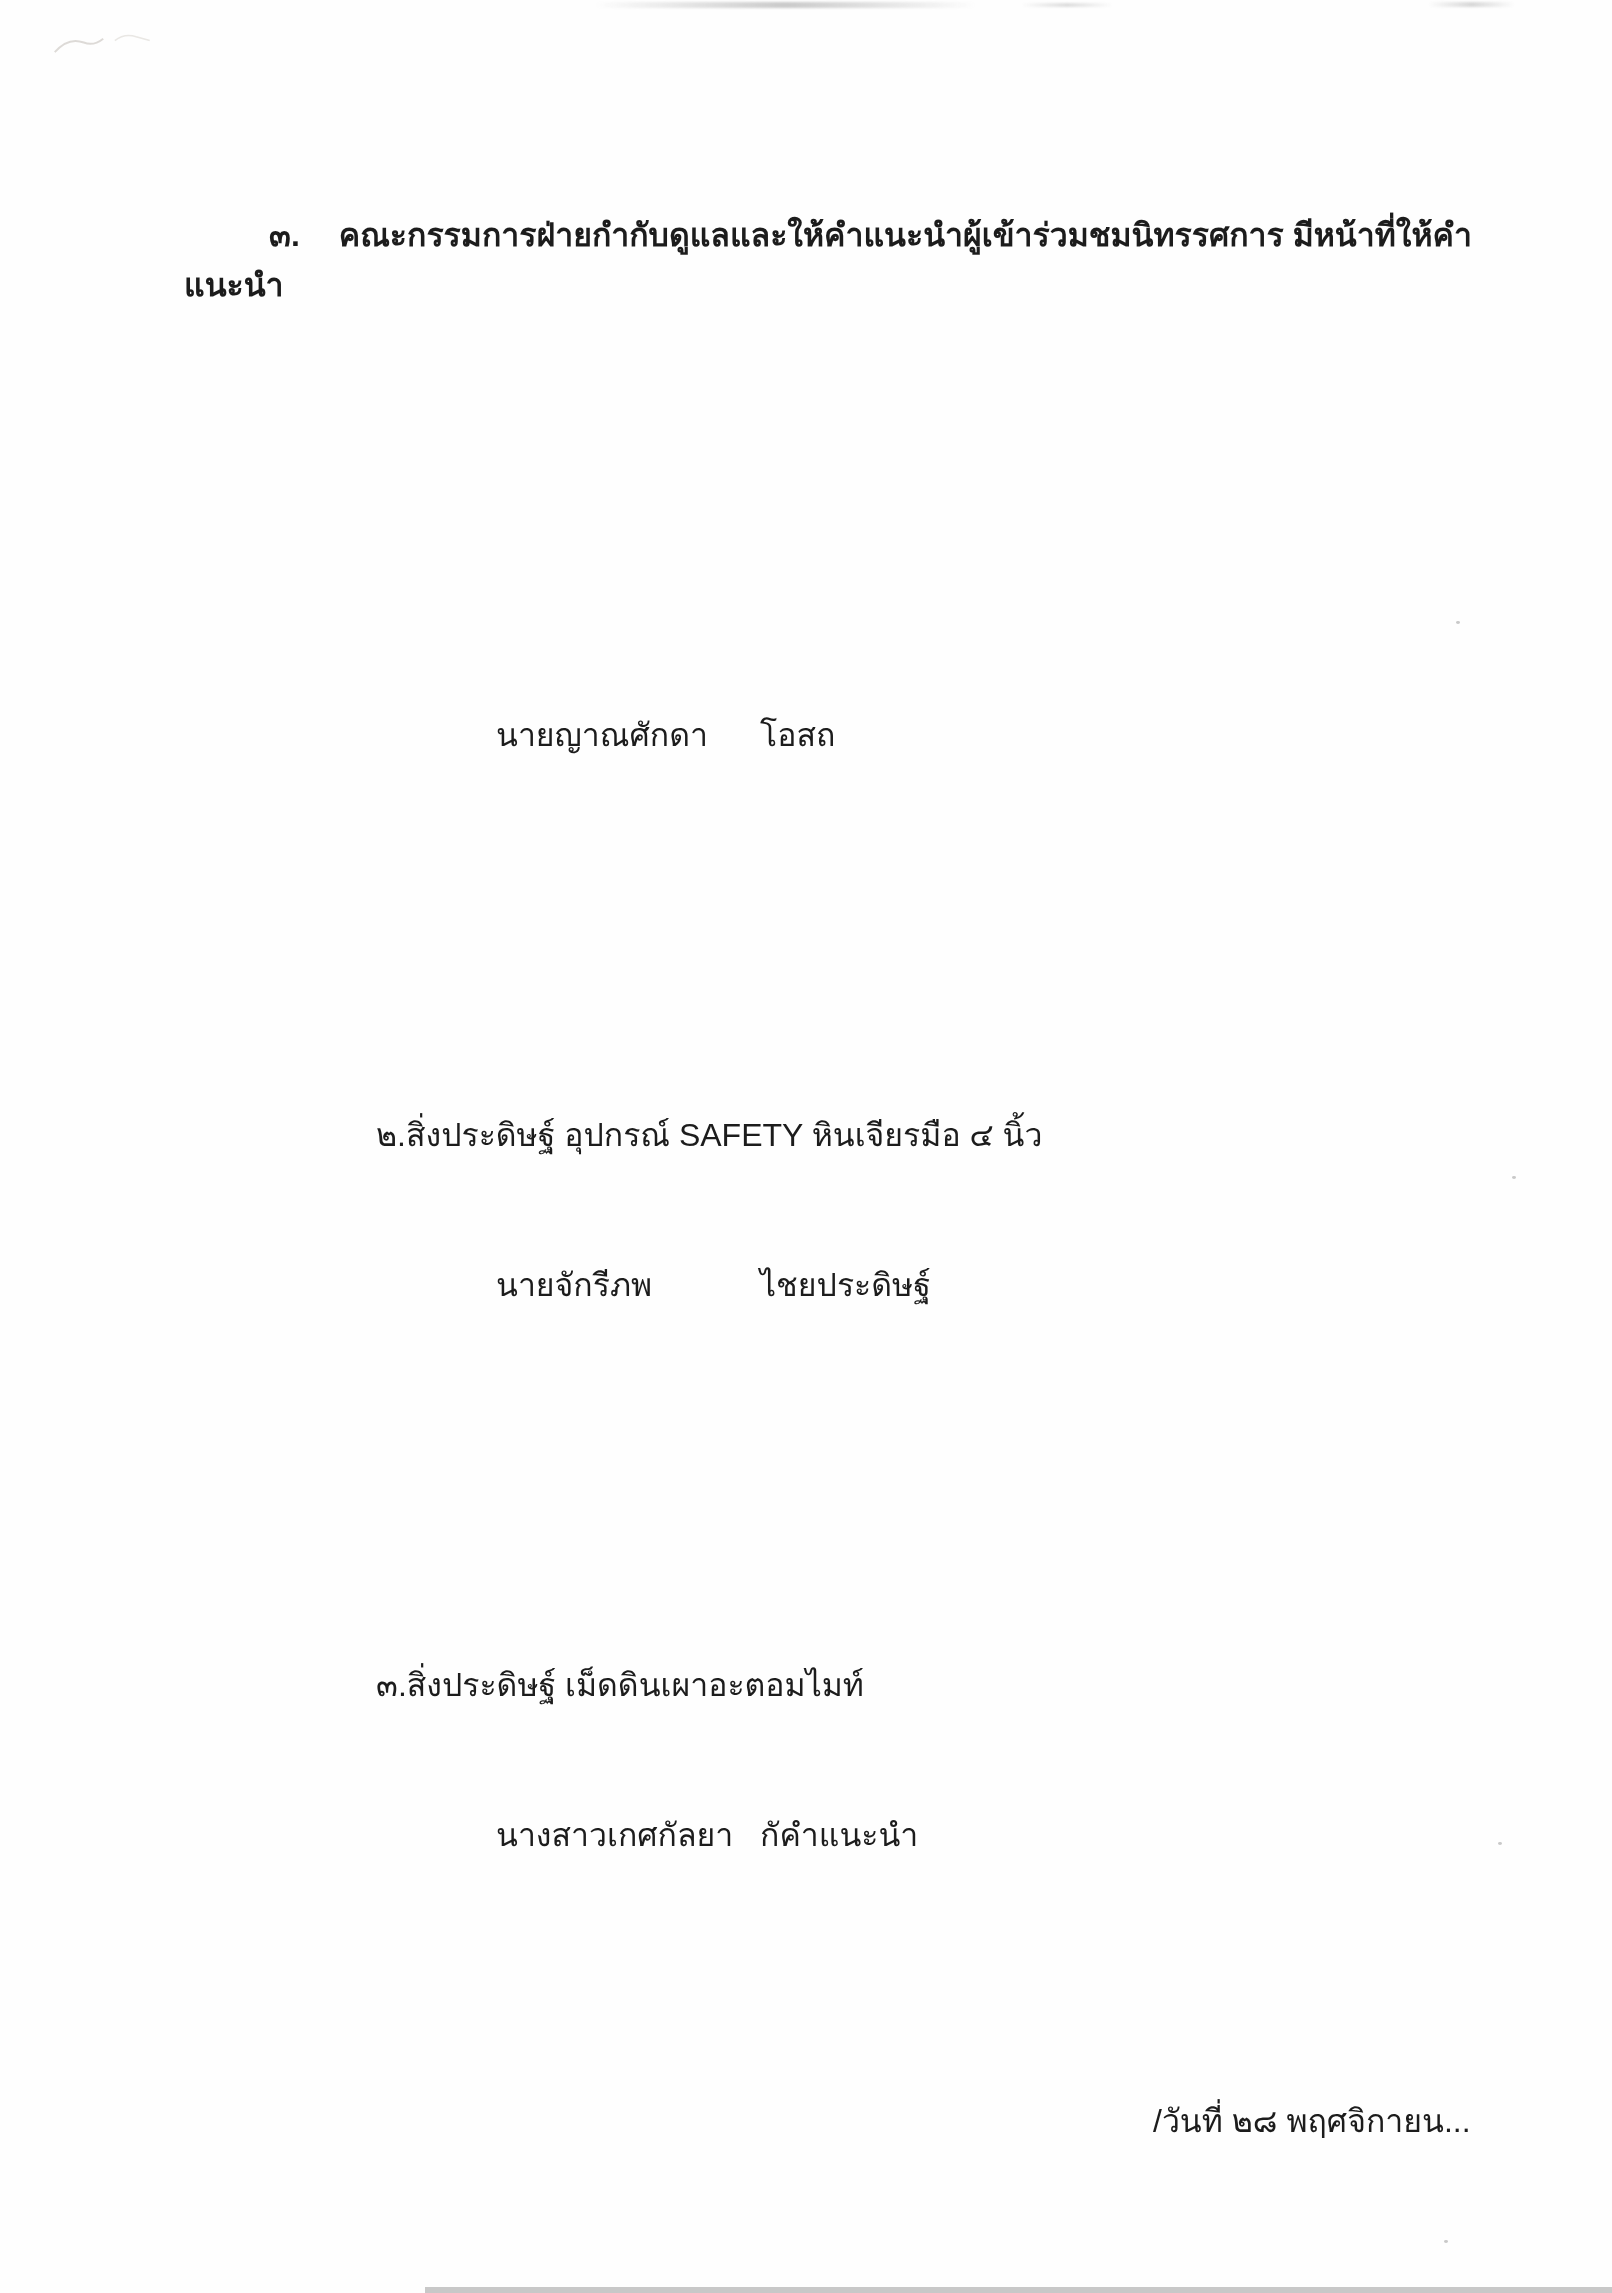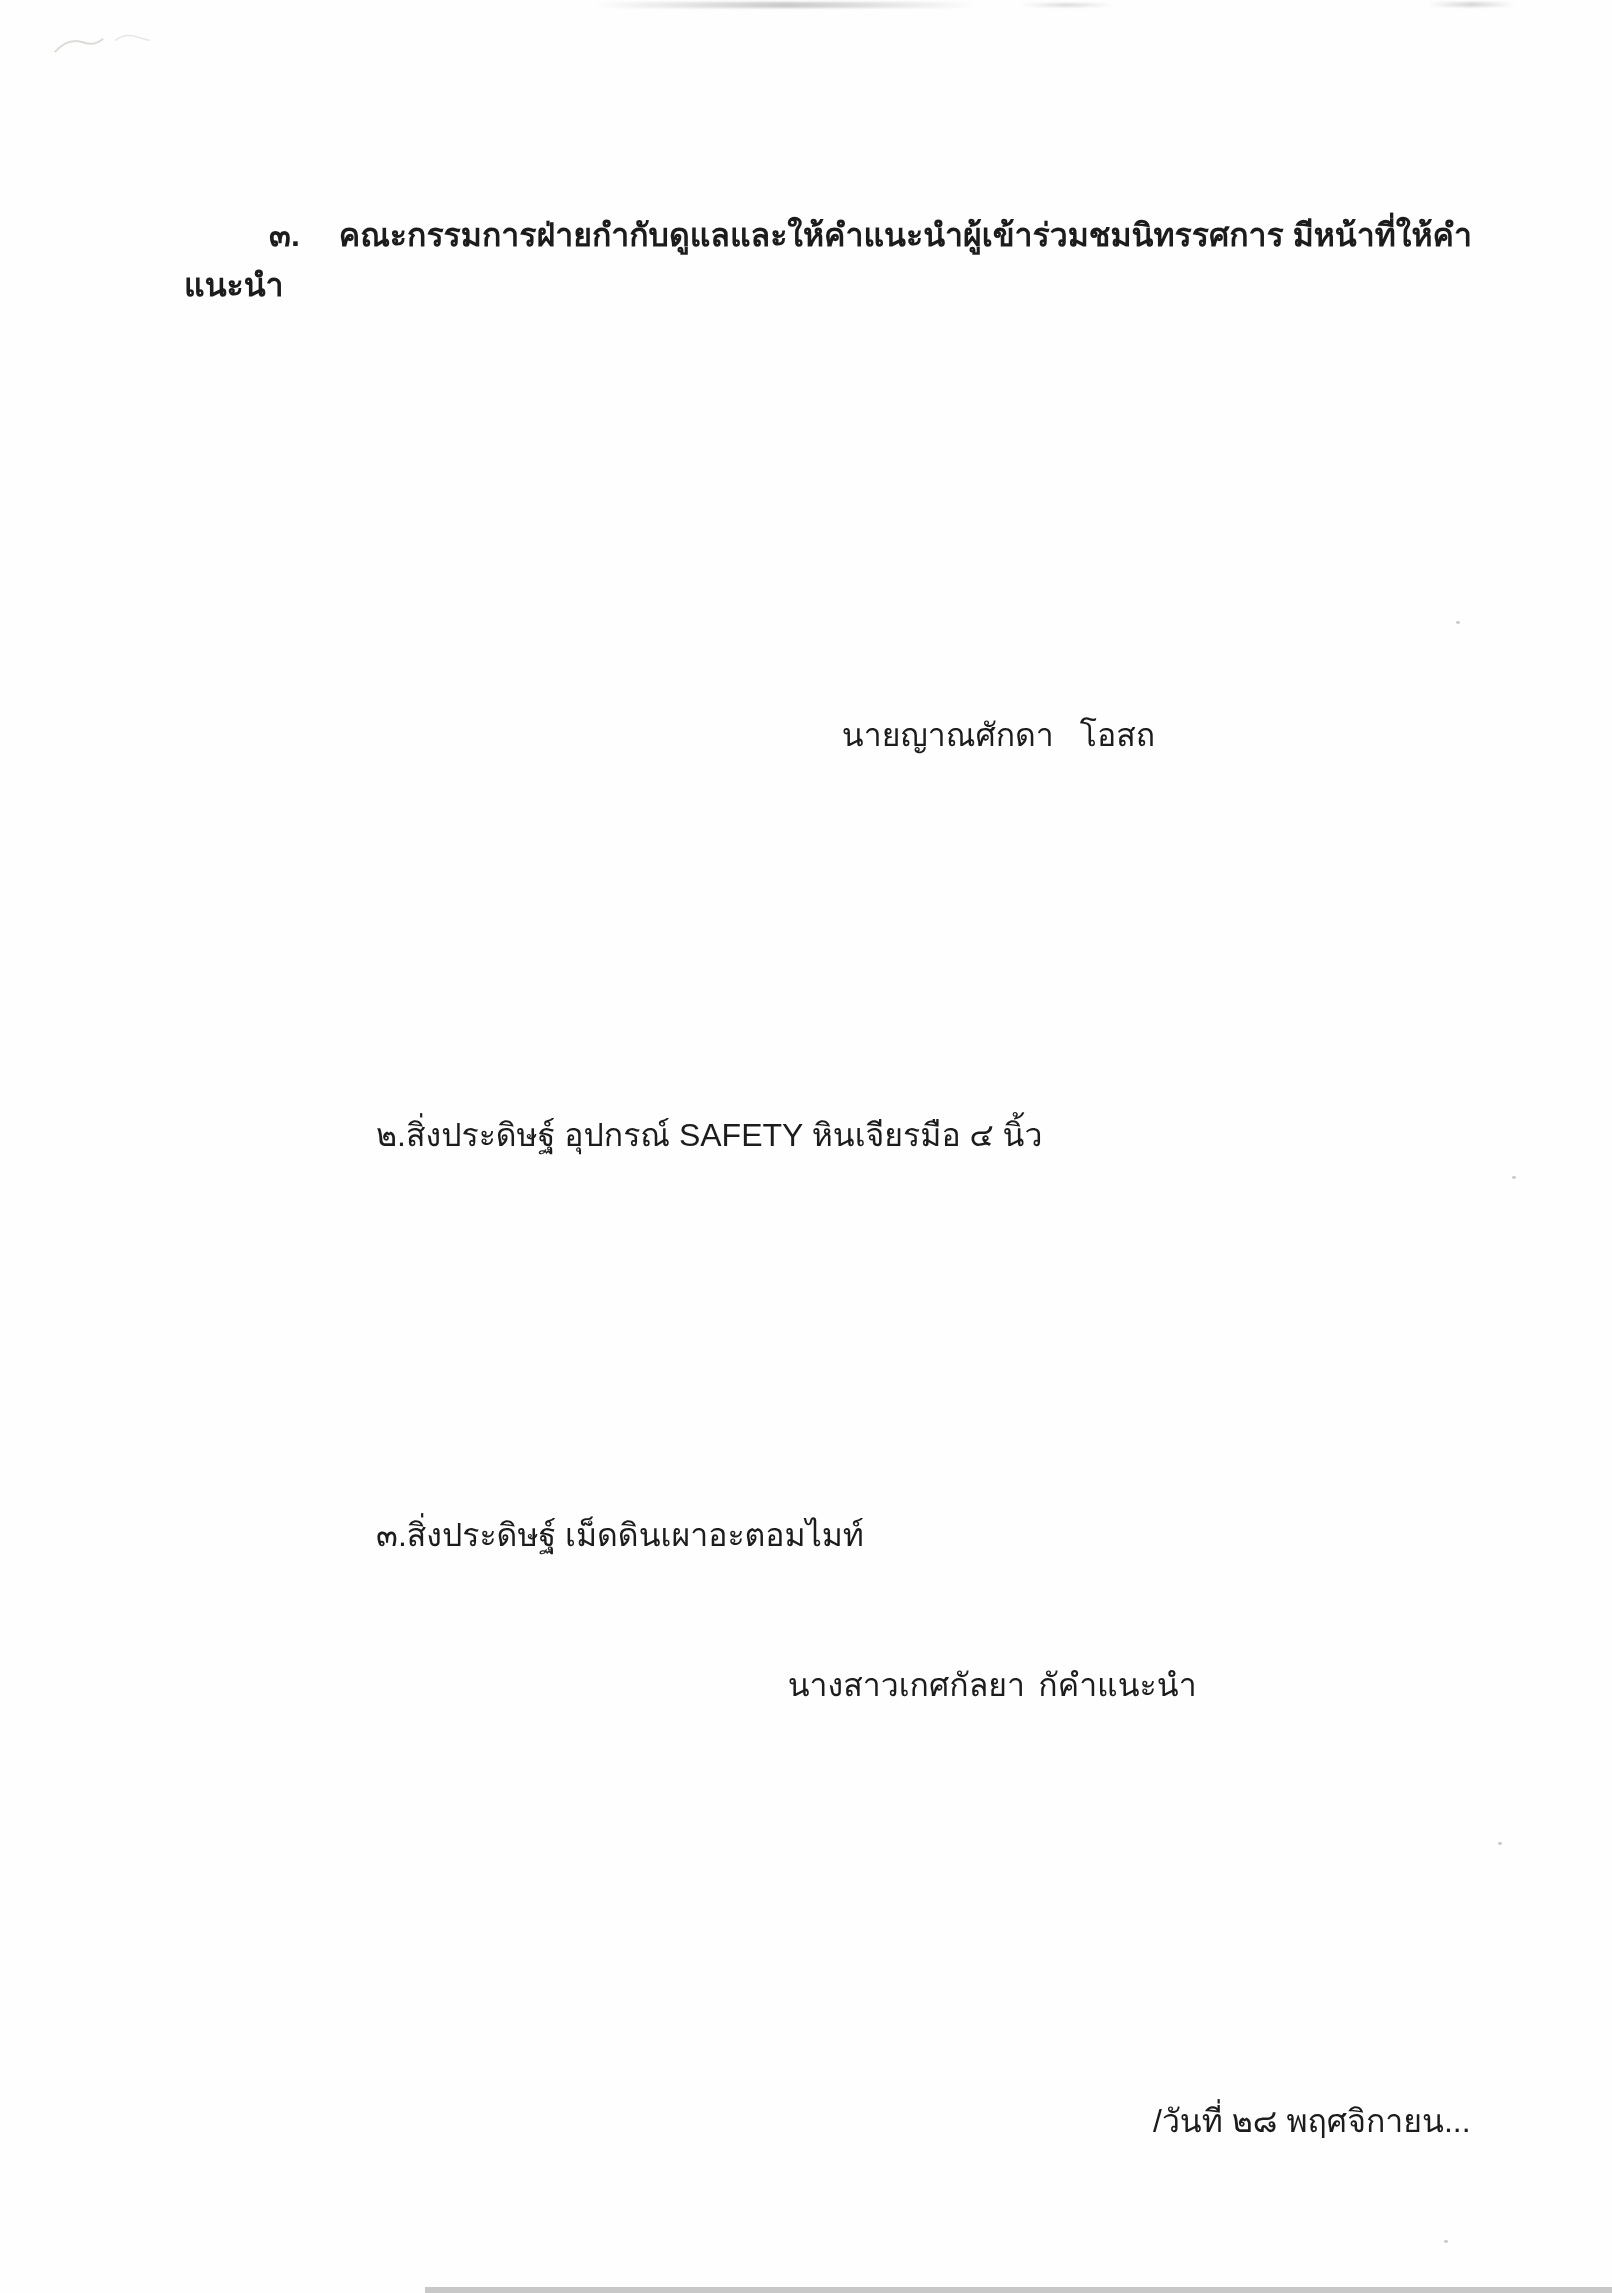--- a/index.html
+++ b/index.html
@@ -31,21 +31,21 @@
   p { margin: 0; }
   .heading-line1 { font-weight: bold; }
   .heading-num {
     display: inline-block;
     margin-left: 85px;
     margin-right: 39px;
     font-weight: bold;
   }
   .sections { }
   .section { margin-left: 192px; }
-  .name-row { margin-left: 120px; text-align: center; }
+  .name-row { margin-left: 120px; }
   .fname { display: inline-block; min-width: 264px; }
   .footer {
     position: absolute;
     left: 1153px;
     top: 2084px;
     font-size: 32px;
     margin-top: 12px;
   }
   
   .smudge {
@@ -105,20 +105,21 @@
 
     <div class="sections" id="sections">
   <section class="section">
     <div class="entries">
   <div class="entry">
     <div class="name-row"><span class="fname">นายญาณศักดา</span><span class="lname">โอสถ</span></div>
   </div>
 
   <div class="entry">
     <div class="item">๒.สิ่งประดิษฐ์ อุปกรณ์ SAFETY หินเจียรมือ ๔ นิ้ว</div>
+    <div class="name-row"><span class="fname">นายจักรีภพ</span><span class="lname">ไชยประดิษฐ์</span></div>
   </div>
 
   <div class="entry">
     <div class="item">๓.สิ่งประดิษฐ์ เม็ดดินเผาอะตอมไมท์</div>
     <div class="name-row"><span class="fname">นางสาวเกศกัลยา</span><span class="lname">กัคำแนะนำ</span></div>
   </div>
 </div>
   </section>
 
   

